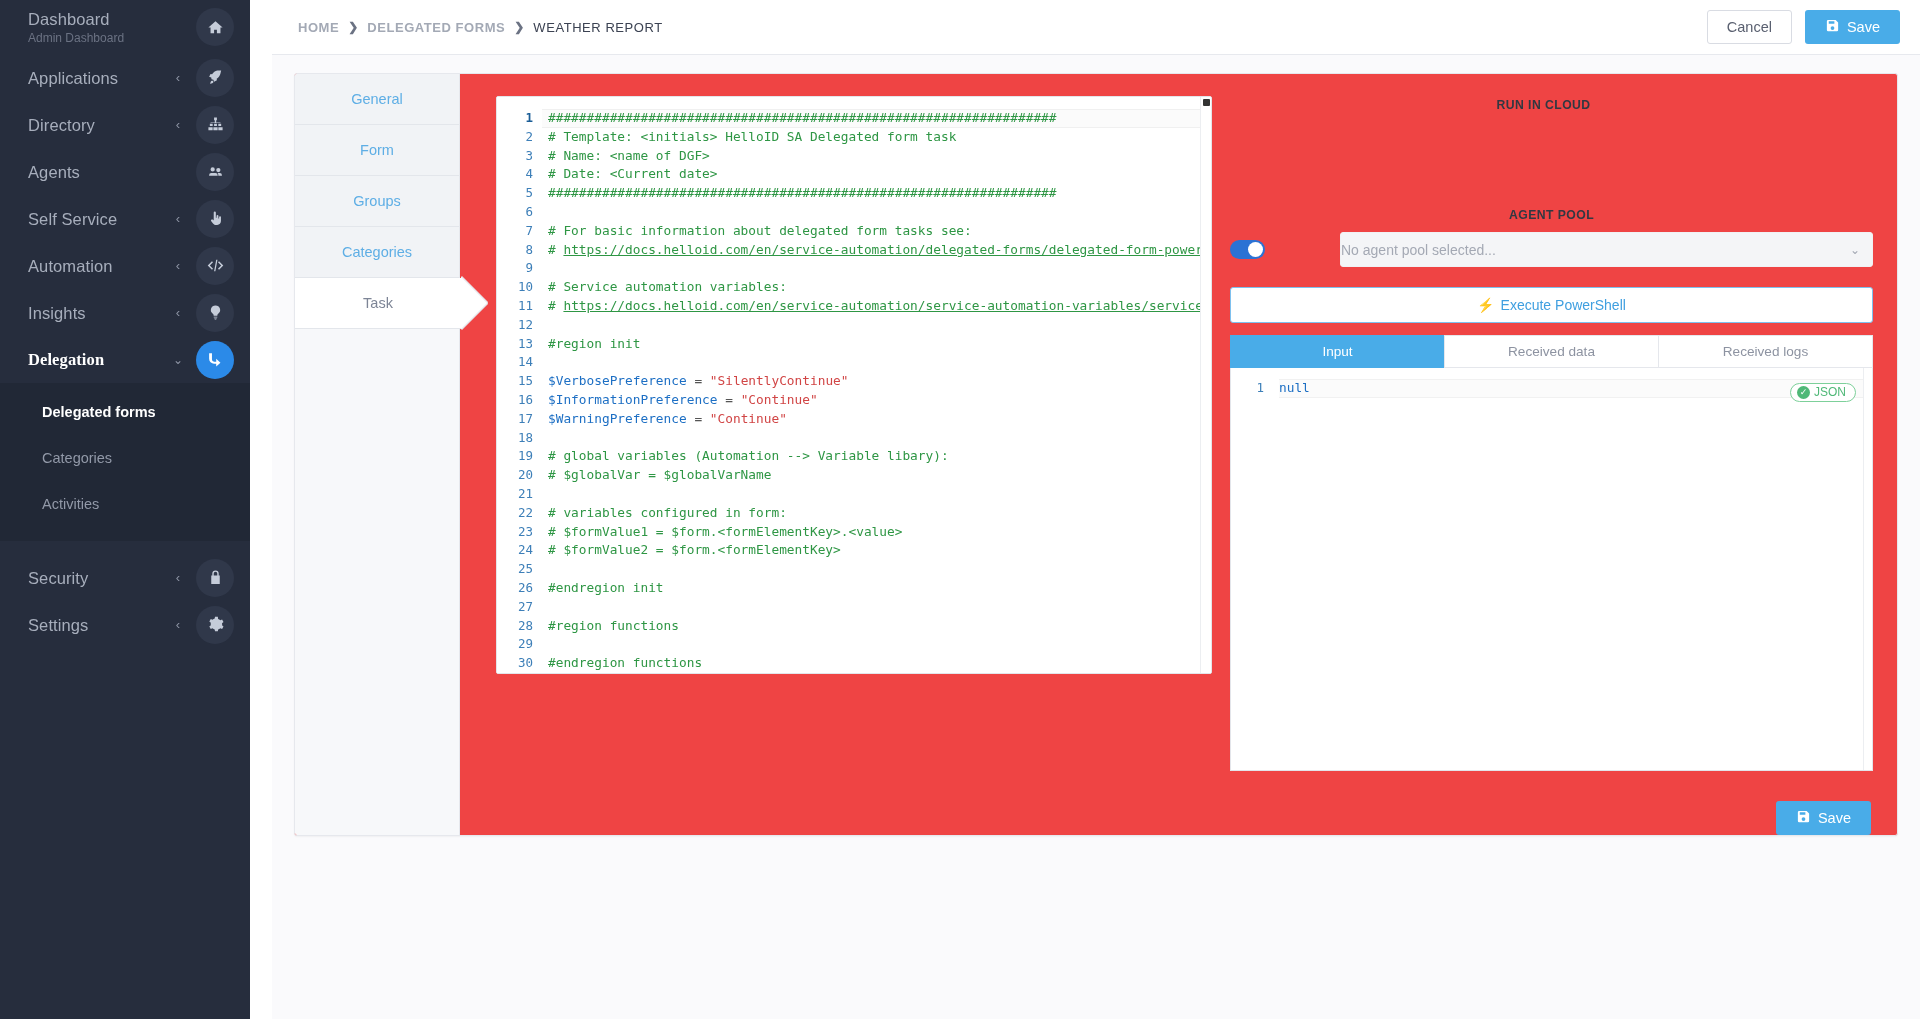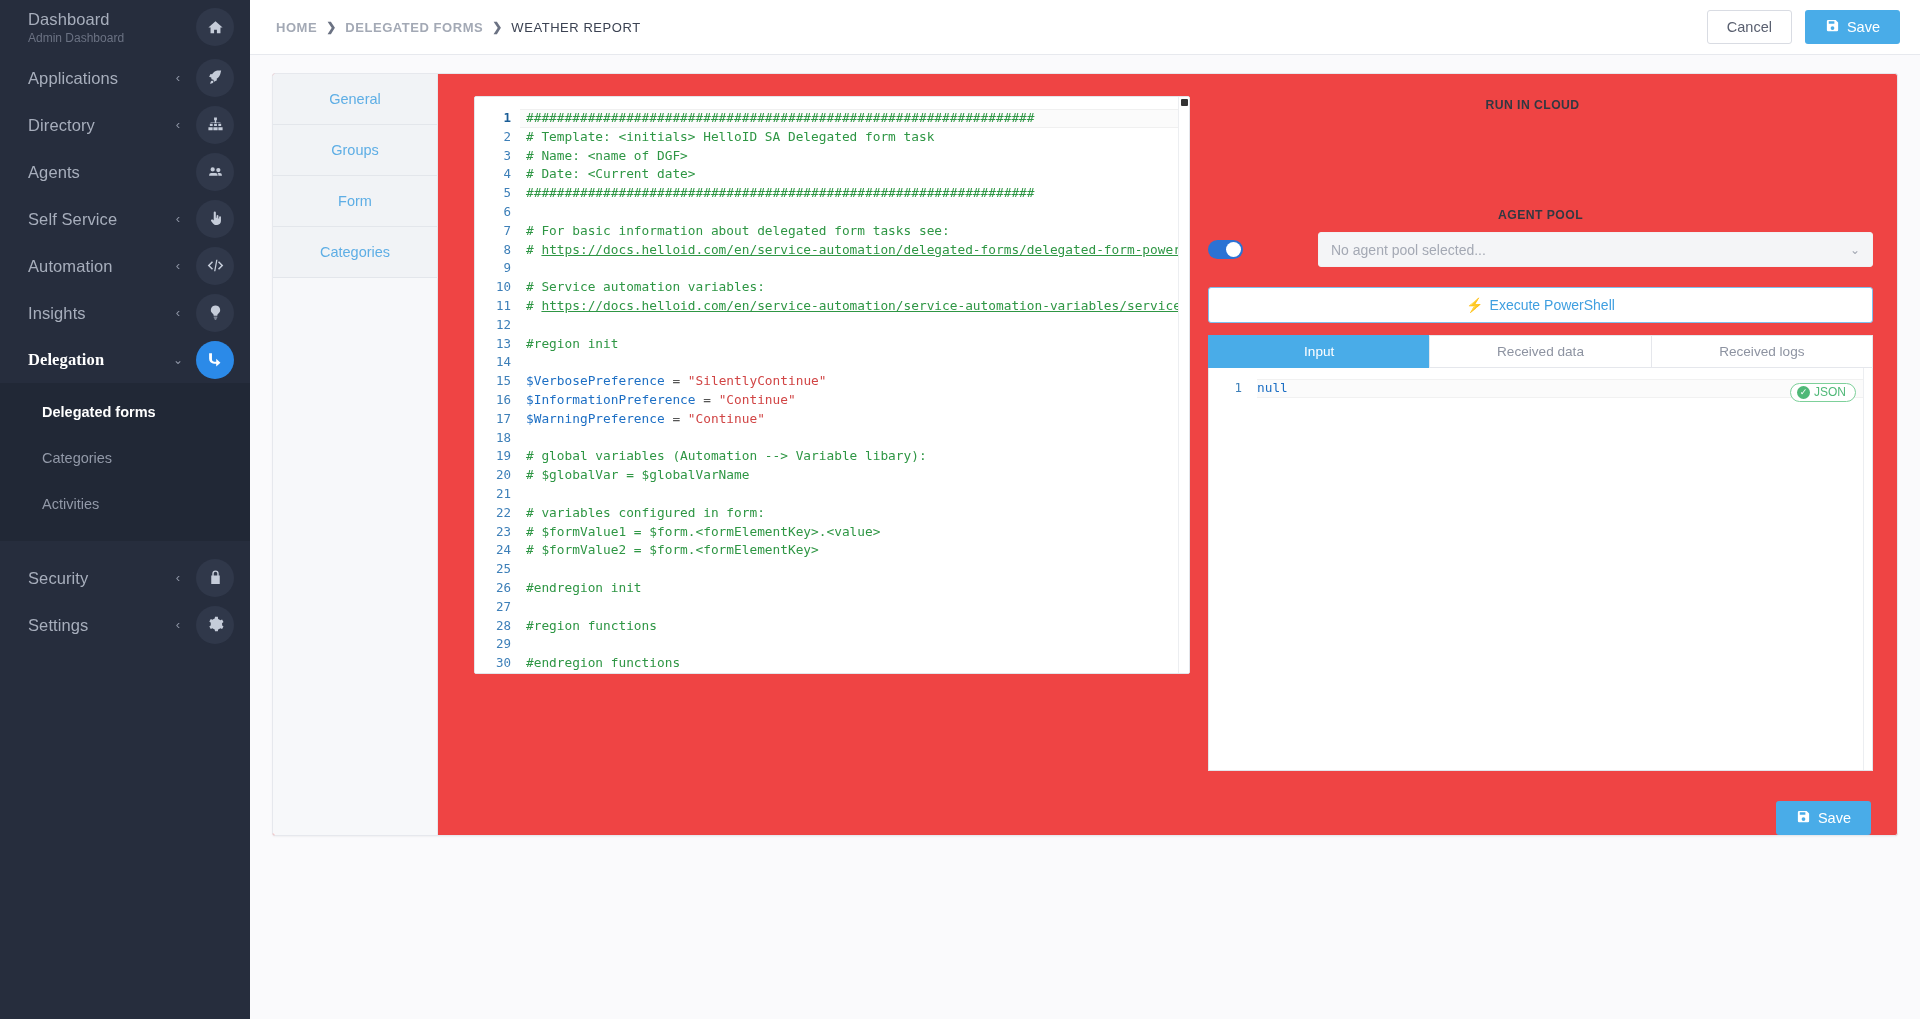--- a/index.html
+++ b/index.html
@@ -2,21 +2,21 @@
 <html><head>
 <meta charset="utf-8">
 <style>
   * { box-sizing: border-box; margin: 0; padding: 0; }
   html, body {
     width: 1920px; height: 1019px;
     overflow: hidden;
     background: #ffffff;
     font-family: "Liberation Sans", sans-serif;
   }
-  #app { position: relative; width: 1920px; height: 1019px; display: flex; }
+  #app { position: relative; width: 1920px; height: 1019px; display: flex; gap: 22px; }
 
   
   .sidebar {
     width: 250px; height: 1019px;
     background: #262d3d;
     flex: 0 0 250px;
     position: relative;
     overflow: hidden;
   }
   .nav-item {
@@ -221,21 +221,21 @@
     position: absolute; top: 2px; right: 2px;
     width: 15px; height: 15px; border-radius: 50%;
     background: #ffffff;
   }
   .toggle-spacer { width: 75px; flex: 0 0 75px; }
   .select {
     flex: 1 1 auto; height: 35px;
     background: #f4f5f7; border: 1px solid #f0f1f4;
     border-radius: 3px;
     display: flex; align-items: center;
-    padding: 0 12px 0 12px;
+    padding: 0 12px 0 0;
     color: #a4a9b4; font-size: 14px;
     cursor: pointer;
   }
   .select .sel-val { flex: 1 1 auto; }
   .select .chev { color: #a4a9b4; font-size: 12px; }
 
   .exec-btn {
     margin-top: 20px; height: 36px;
     border: 1px solid #7ec0ee; border-radius: 3px;
     background: #ffffff; color: #3f9fe0;
@@ -447,23 +447,24 @@
           <span>Save</span>
         </button>
       </div>
     </header>
 
     <div class="content-area">
       <div class="card">
 
         <div class="vtabs" id="vtabs">
             <div class="vtab">General</div>
+            <div class="vtab">Form</div>
             <div class="vtab">Groups</div>
-            <div class="vtab">Form</div>
             <div class="vtab">Categories</div>
+            <div class="vtab active">Task</div>
           </div>
 
         <div class="panel">
 
           <div class="editor-wrap">
             <div class="gutter" id="editor-gutter">
                 <div class="ln active">1</div>
                 <div class="ln">2</div>
                 <div class="ln">3</div>
                 <div class="ln">4</div>

